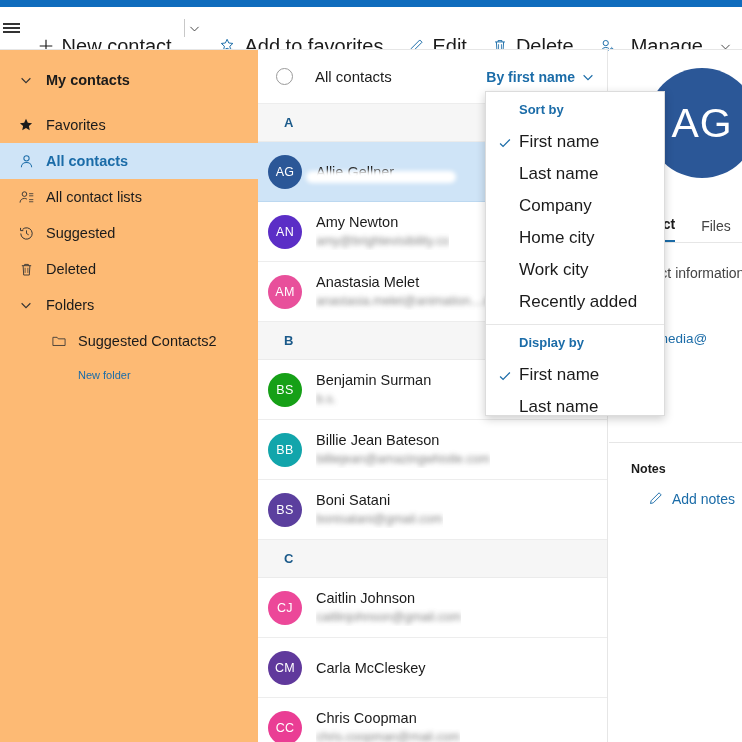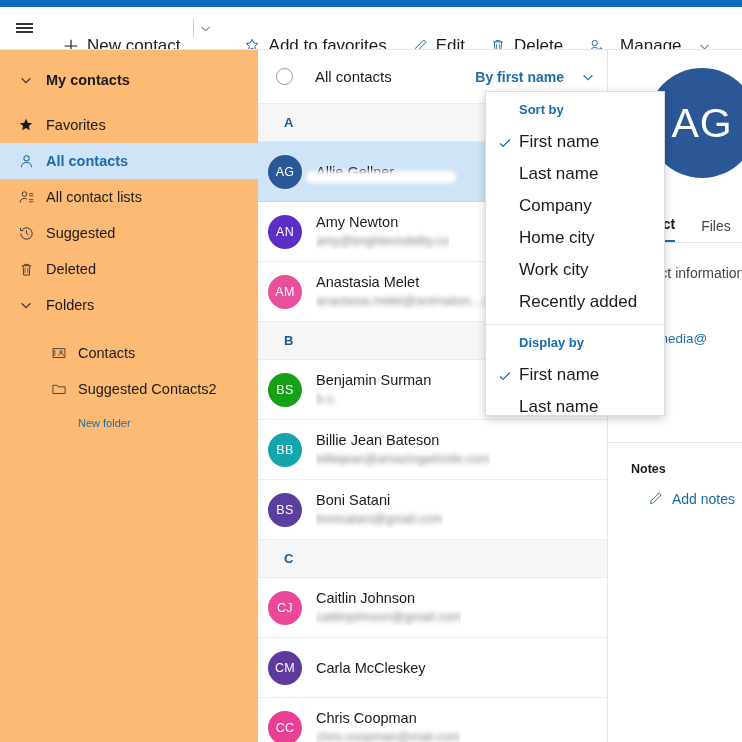--- a/index.html
+++ b/index.html
@@ -24,21 +24,21 @@
     display: flex; align-items: center;
   }
   .hamburger {
     width: 48px; height: 42px; display: flex; align-items: center; justify-content: center;
     cursor: pointer;
   }
   .hamburger span { display: block; width: 17px; height: 1.6px; background: #333; margin: 2.6px 0; }
   .cmd-btn {
     display: flex; align-items: center; gap: 7px;
     height: 42px; padding: 0 8px; cursor: pointer;
-    color: #1b1b1b; font-size: 17px; white-space: nowrap; margin-top: 36px;
+    color: #1b1b1b; font-size: 20px; white-space: nowrap; margin-top: 36px;
   }
   .cmd-btn .lbl { color: #1b1b1b; }
   .cmd-ico { display: inline-flex; align-items: center; justify-content: center; width: 18px; height: 18px; color: #1b6ca8; }
   .cmd-ico svg { display:block; }
   .vdiv { width: 1px; height: 18px; background: #c8c8c8; margin: 0 4px; }
   .chev { width: 16px; height: 16px; color: #444; display: inline-flex; align-items: center; justify-content: center; cursor: pointer; }
   .gap-lg { width: 22px; }
 
   
   .sidebar {
@@ -68,21 +68,21 @@
     background: #ffffff; border-top: 1px solid #e6e6e6;
     border-right: 1px solid #e6e6e6;
   }
   .listhdr {
     height: 54px; display: flex; align-items: center; padding: 0 12px 0 18px;
     border-bottom: 1px solid #ededed; background:#fff;
   }
   .radio-o { width: 17px; height: 17px; border: 1.4px solid #9a9a9a; border-radius: 50%; cursor: pointer; flex: 0 0 auto; }
   .listhdr .htitle { margin-left: 22px; font-size: 15px; color: #1b1b1b; }
   .sortbtn {
-    margin-left: auto; display: flex; align-items: center; gap: 17px;
+    margin-left: auto; display: flex; align-items: center; gap: 6px;
     color: #1b6ca8; font-size: 14px; font-weight: 600; cursor: pointer;
   }
   .groupbar {
     height: 38px; display: flex; align-items: center; padding-left: 26px;
     background: #f6f6f6; color: #1b5a8a; font-weight: 700; font-size: 13px;
     border-bottom: 1px solid #ebebeb;
   }
   .crow {
     height: 60px; display: flex; align-items: center; padding-left: 10px;
     border-bottom: 1px solid #ededed; cursor: pointer; position: relative;
@@ -286,31 +286,20 @@
 
     <div class="navrow group">
       <span class="nico">
         <svg viewBox="0 0 16 16" width="14" height="14">
             <path d="M3 6l5 5 5-5" stroke="#333" stroke-width="1.25" fill="none"></path>
           </svg>
       </span>
       <span class="ntext" style="font-weight:400;">Folders</span>
     </div>
 
-    <div class="navrow indent" style="margin-top:12px;">
-      <span class="nico">
-        <svg viewBox="0 0 20 20" width="16" height="16">
-            <rect x="2.6" y="4.6" width="14.8" height="11" fill="none" stroke="#333" stroke-width="1.05"></rect>
-            <circle cx="12.6" cy="8.6" r="1.7" fill="none" stroke="#333" stroke-width=".95"></circle>
-            <path d="M9.6 13.4c0-1.7 1.3-2.7 3-2.7s3 1 3 2.7" fill="none" stroke="#333" stroke-width=".95"></path>
-            <path d="M2.6 7.6h3.4M2.6 10h3.4M2.6 12.4h3.4" stroke="#333" stroke-width=".9"></path>
-          </svg>
-      </span>
-      <span class="ntext">Contacts</span>
-    </div>
 
     <div class="navrow indent">
       <span class="nico">
         <svg viewBox="0 0 20 20" width="16" height="16">
             <path d="M2.4 5.4h5.2l1.5 1.9h8.5v8.3H2.4z" fill="none" stroke="#333" stroke-width="1.05"></path>
           </svg>
       </span>
       <span class="ntext">Suggested Contacts2</span>
     </div>
 

